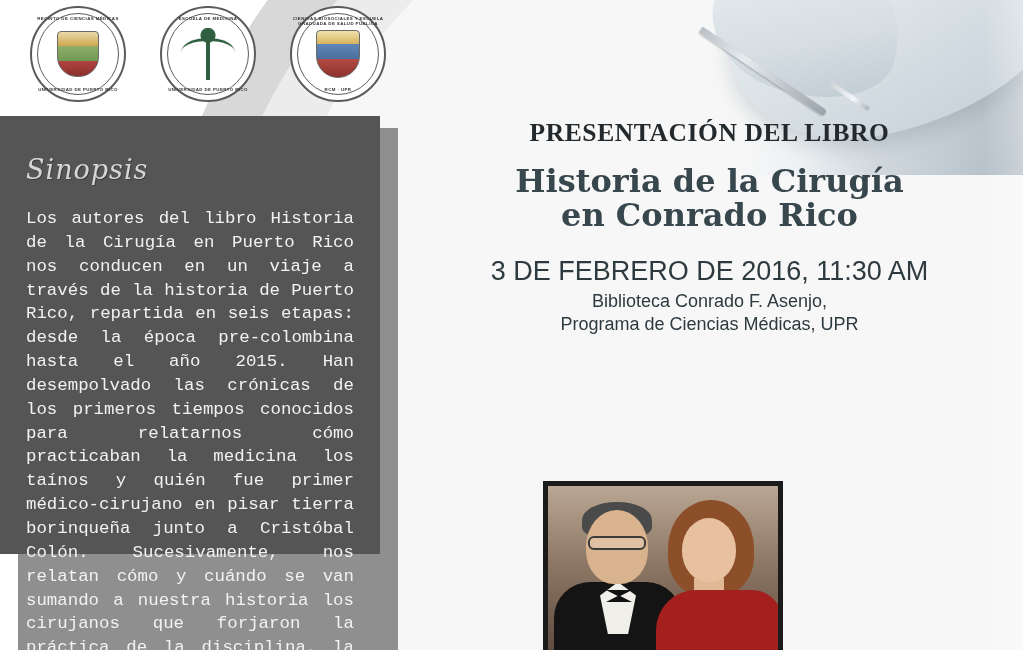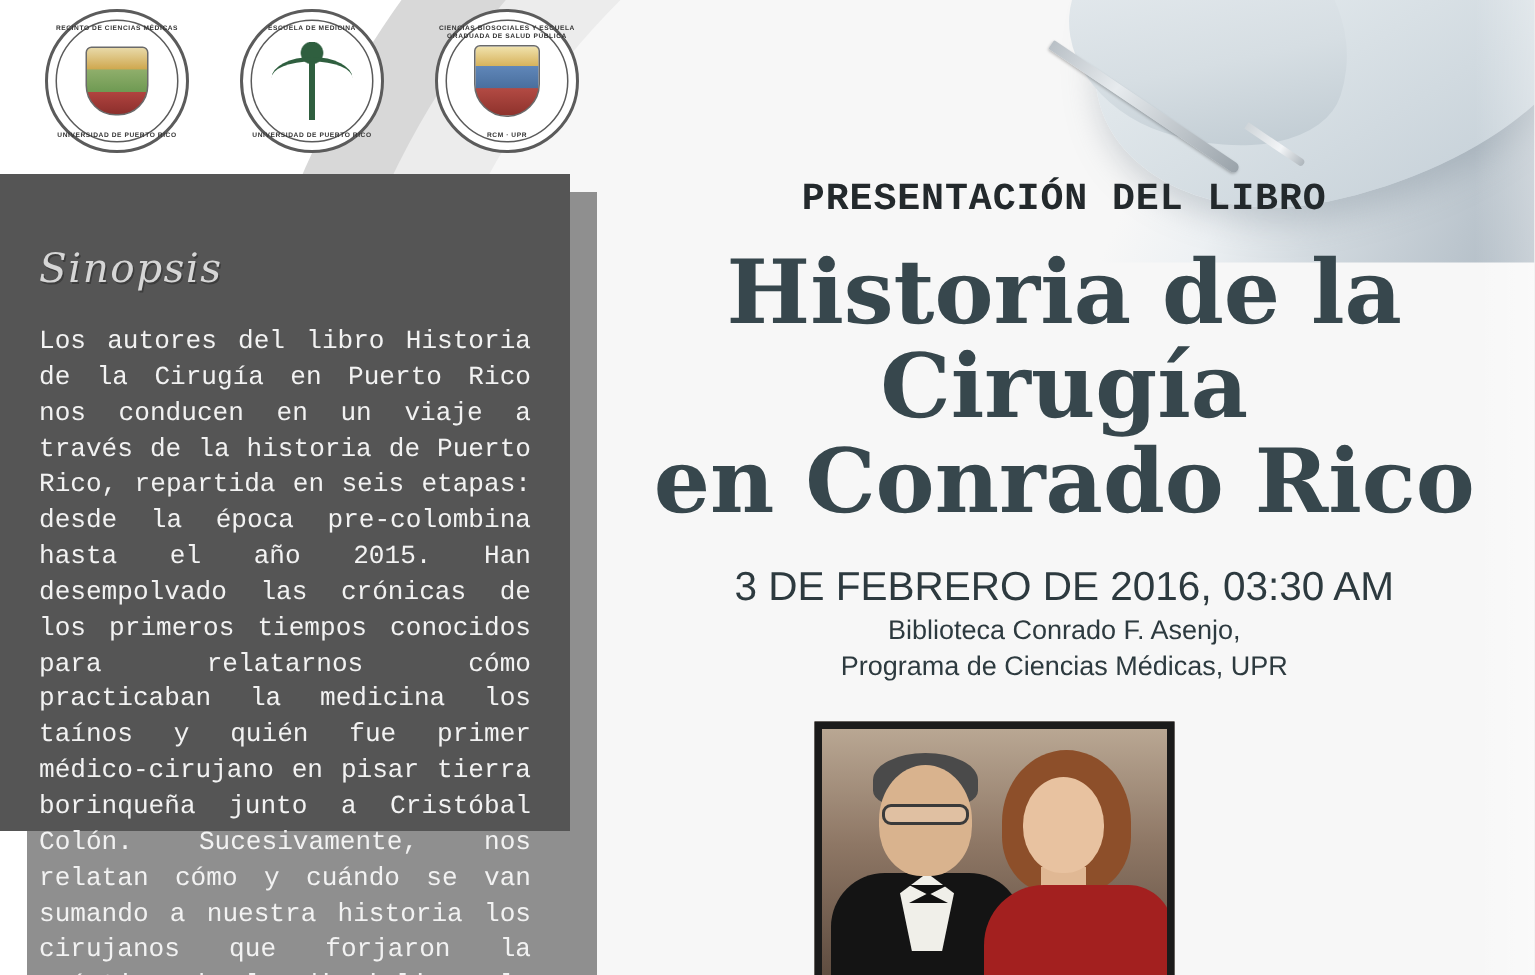--- a/index.html
+++ b/index.html
@@ -194,21 +194,21 @@
     z-index: 2;
   }
   .synopsis {
     position: absolute;
     left: 0;
     top: 116px;
     width: 380px;
     height: 438px;
     background: #555555;
     color: #ffffff;
-    padding: 48px 26px 0 26px;
+    padding: 38px 26px 0 26px;
     z-index: 3;
   }
   .synopsis-title {
     font-family: "DejaVu Serif", serif;
     font-style: italic;
     font-size: 27px;
     color: #d6d6d6;
     margin-bottom: 22px;
     letter-spacing: 1px;
     text-shadow: 1px 1px 0 #3d3d3d;
@@ -225,31 +225,31 @@
   .content {
     position: absolute;
     left: 396px;
     right: 0;
     top: 118px;
     z-index: 4;
     text-align: center;
     color: #2f3b40;
   }
   .kicker {
-    font-family: Liberation Mono, monospace;
+    font-family: Liberation Serif, serif;
     font-weight: bold;
     font-size: 25.5px;
     letter-spacing: .6px;
     color: #23292c;
     margin-bottom: 16px;
   }
   .book-title {
     font-family: "DejaVu Serif", serif;
     font-weight: bold;
-    font-size: 59px;
+    font-size: 32px;
     line-height: 1.07;
     color: #37474d;
     margin-bottom: 22px;
   }
   .event-line {
     font-family: "Liberation Sans", sans-serif;
     font-size: 27px;
     line-height: 1.3;
     color: #2d3a3f;
   }
@@ -402,21 +402,21 @@
     <div class="synopsis-title">Sinopsis</div>
     <div class="synopsis-body">Los autores del libro Historia de la Cirugía en Puerto Rico nos conducen en un viaje a través de la historia de Puerto Rico, repartida en seis etapas:  desde la época pre-colombina hasta el año 2015. Han desempolvado las crónicas de los primeros tiempos conocidos para relatarnos cómo practicaban la medicina los taínos y quién fue primer médico-cirujano en pisar tierra borinqueña junto a Cristóbal Colón. Sucesivamente, nos relatan cómo y cuándo se van sumando a nuestra historia los cirujanos que forjaron la práctica de la disciplina, la fundación de los hospitales (en su mayoría bajo el dominio español), el inicio de las residencias en Cirugía, el nacimiento del emblemático Laboratorio de Cirugía Experimental y el Programa de Cirugía del Hospital de la Capital y los</div>
   </div>
 
   <div class="content">
     <div class="kicker">PRESENTACIÓN DEL LIBRO</div>
     <div class="book-title">
       <div>Historia de la Cirugía</div>
       <div>en Conrado Rico</div>
     </div>
-    <div class="event-line">3 DE FEBRERO DE 2016, 03:30 AM</div>
+    <div class="event-line">3 DE FEBRERO DE 2016, 11:30 AM</div>
     <div class="event-line small">Biblioteca Conrado F. Asenjo,</div>
     <div class="event-line small">Programa de Ciencias Médicas, UPR</div>
   </div>
 
   <div class="photo-frame">
     <div class="photo-bg"></div>
     <div class="p-man-body"></div>
     <div class="p-shirt"></div>
     <div class="p-bowtie"></div>
     <div class="p-man-hair"></div>

